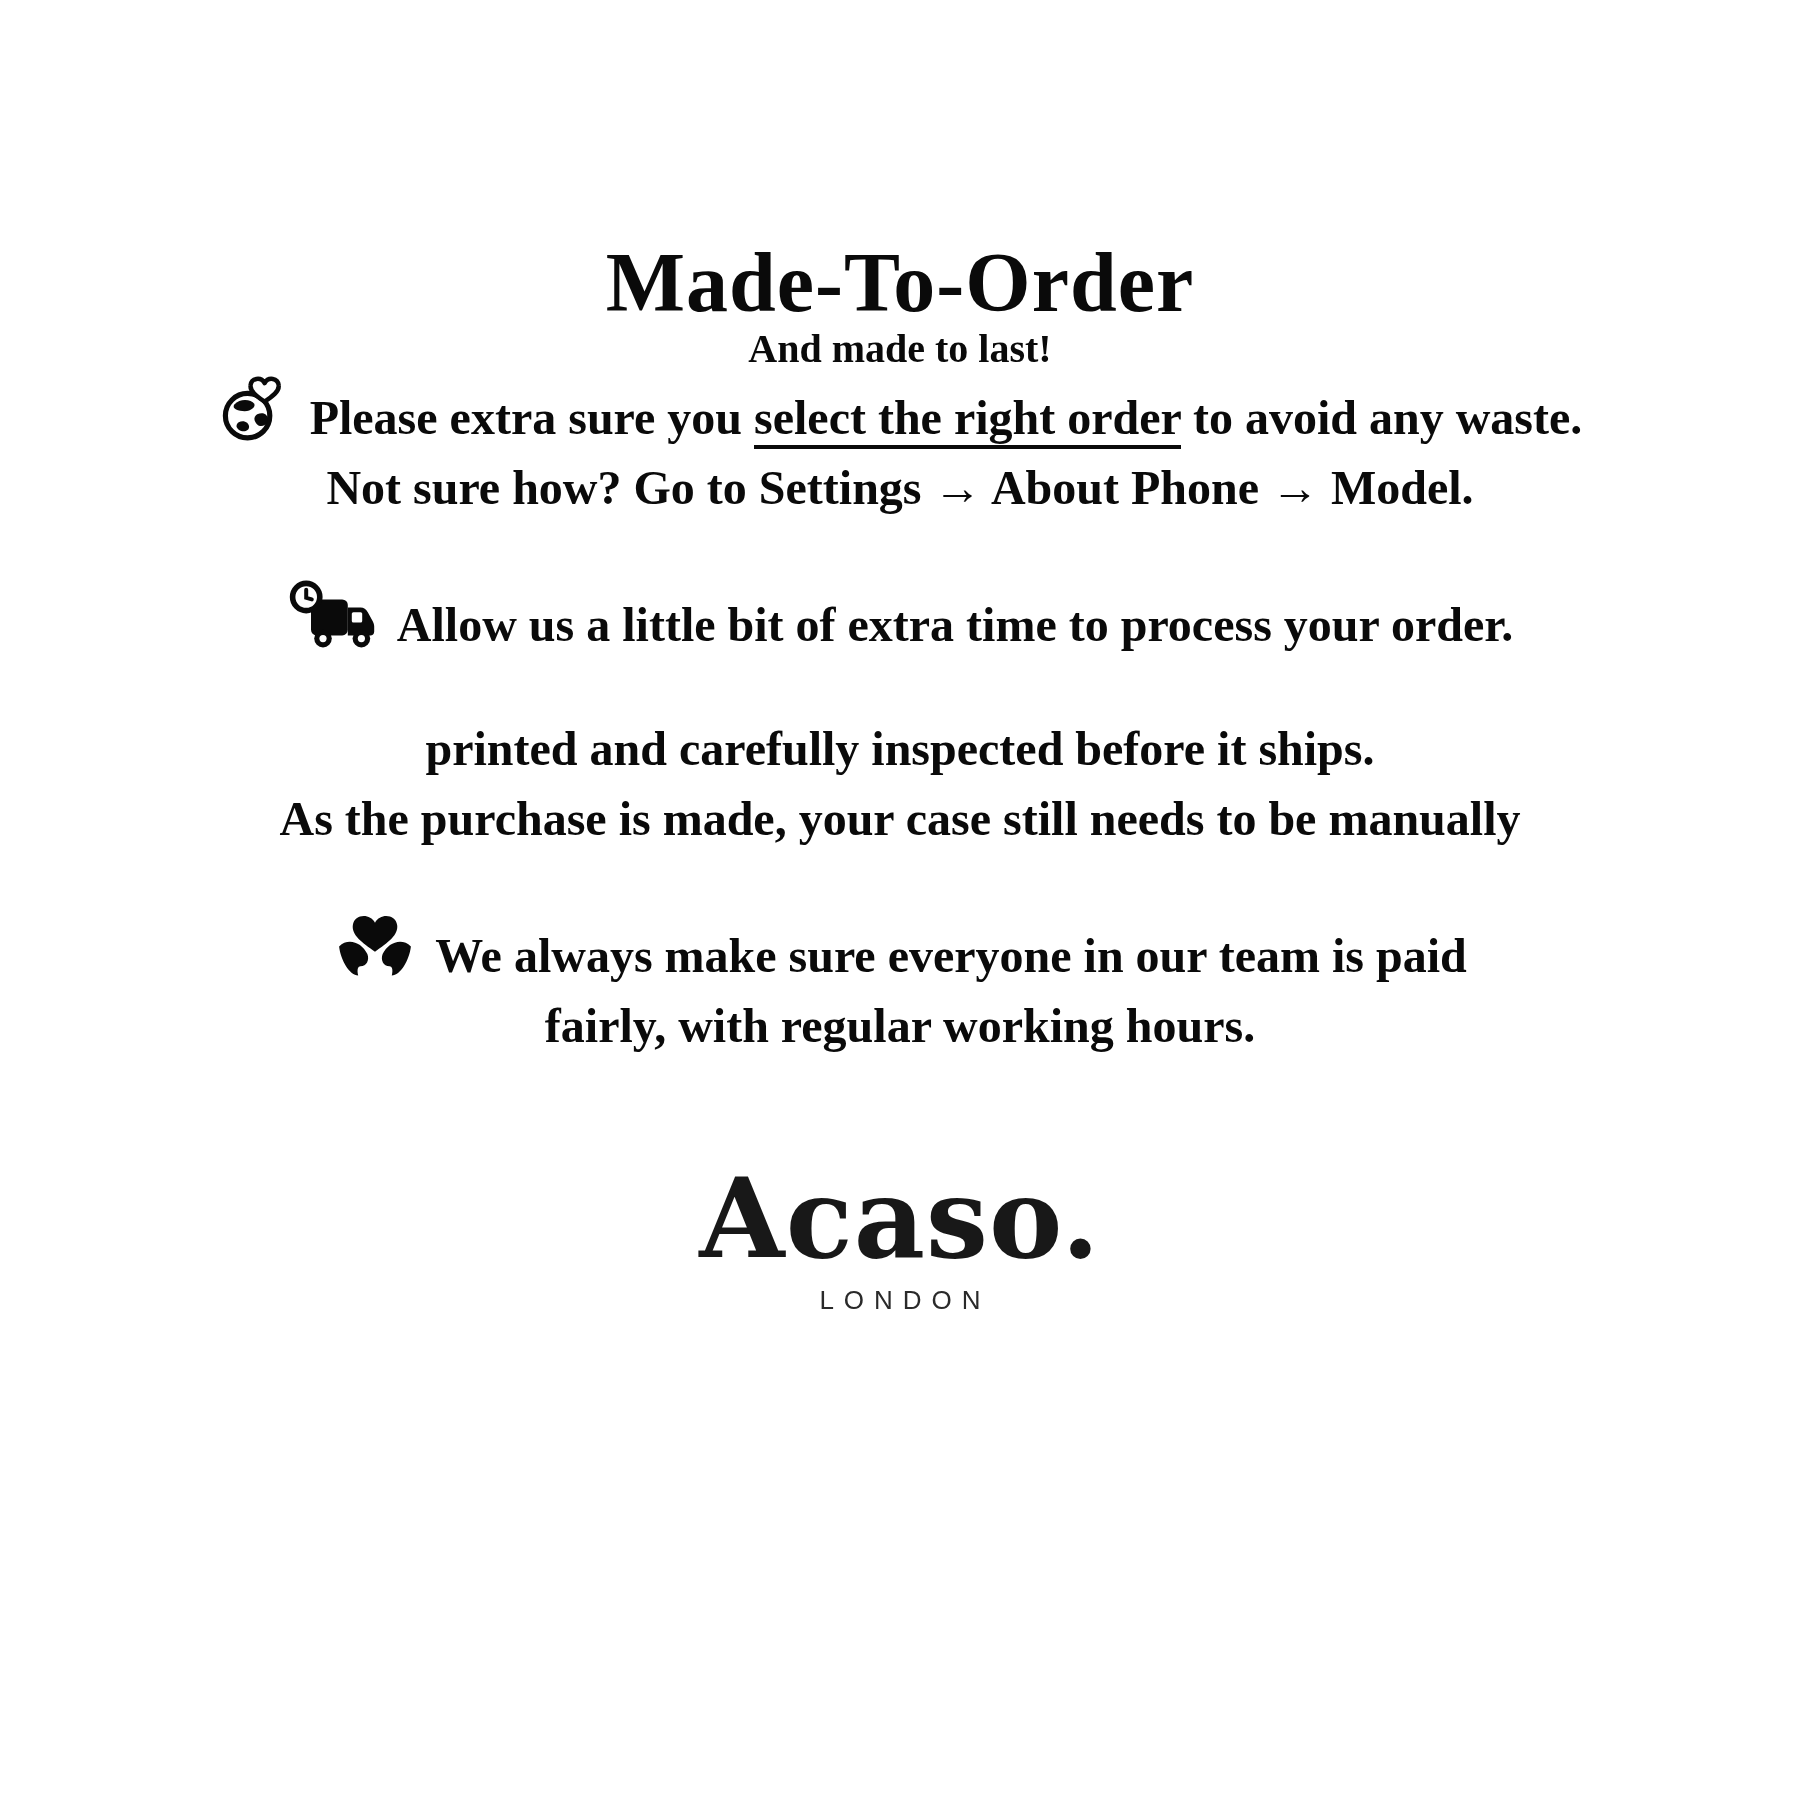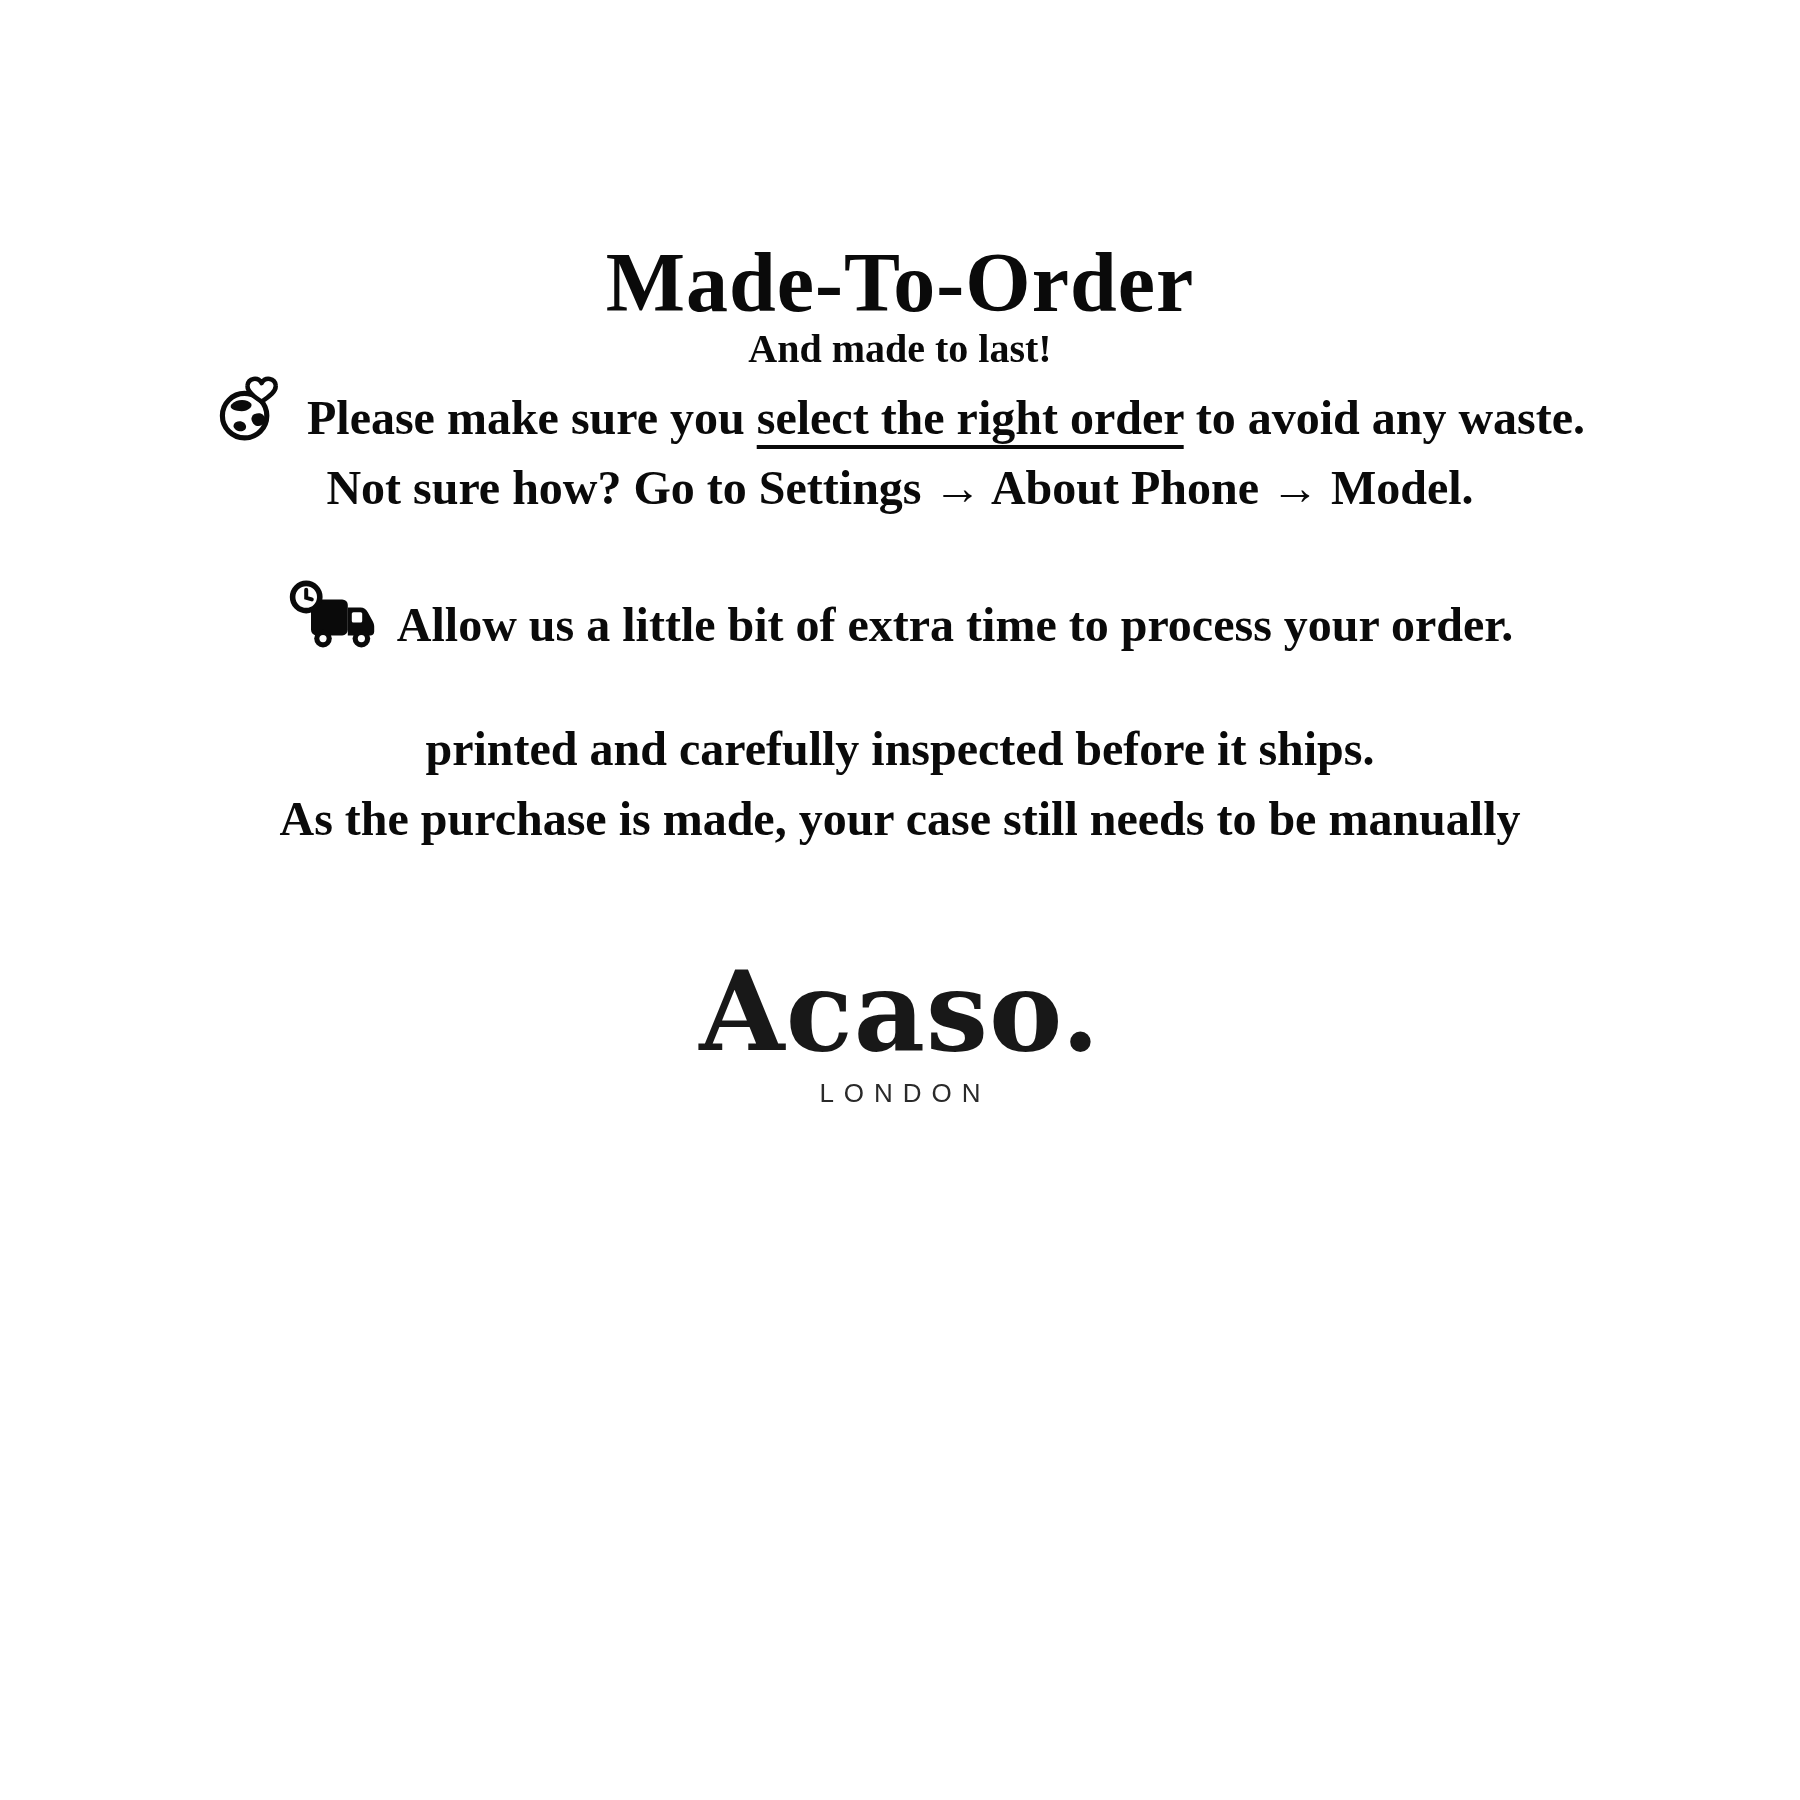--- a/index.html
+++ b/index.html
@@ -81,21 +81,21 @@
     <section class="para">
       <div class="line">
         <span class="icon">
           <svg width="74" height="74" viewBox="0 0 100 100" aria-hidden="true">
             <circle cx="40" cy="59" r="30" fill="#ffffff" stroke="#0a0a0a" stroke-width="7"></circle>
             <path fill="#0a0a0a" d="M22 44 C30 35 45 37 49 43 C51 47 45 53 36 53 C28 53 18 50 22 44 Z"></path>
             <path fill="#0a0a0a" d="M53 57 C63 53 69 59 67 67 C65 73 57 75 53 71 C49 67 47 61 53 57 Z"></path>
             <path fill="#0a0a0a" d="M28 68 C34 64 42 68 42 74 C42 80 34 82 28 78 C24 75 24 71 28 68 Z"></path>
             <path fill="#ffffff" stroke="#0a0a0a" stroke-width="6" stroke-linejoin="round" d="M63 15 C68 6 81 8 82 18 C83 26 74 33 63 40 C52 33 43 26 44 18 C45 8 58 6 63 15 Z"></path>
           </svg>
-        </span><span>Please make sure you </span><span class="u">select the right order</span><span> to avoid any waste.</span>
+        </span><span>Please extra sure you </span><span class="u">select the right order</span><span> to avoid any waste.</span>
       </div>
       <div class="line">
         <span>Not sure how? Go to Settings → About Phone → Model.</span>
       </div>
     </section>
 
     <section class="para">
       <div class="line">
         <span class="icon">
           <svg width="92" height="76" viewBox="0 0 115 95" aria-hidden="true">
@@ -115,20 +115,34 @@
 
     <section class="para para-4">
       <div class="line">
         <span>printed and carefully inspected before it ships.</span>
       </div>
       <div class="line">
         <span>As the purchase is made, your case still needs to be manually</span>
       </div>
     </section>
 
+    <section class="para">
+      <div class="line">
+        <span class="icon">
+          <svg width="84" height="76" viewBox="0 0 110 95" aria-hidden="true">
+            <path fill="#0a0a0a" d="M55 17 C62 4 82 6 84 20 C86 33 72 43 55 55 C38 43 24 33 26 20 C28 6 48 4 55 17 Z"></path>
+            <path id="hh-left" fill="#0a0a0a" d="M8 48 C20 36 38 43 45 58 C48 66 44 74 36 74 C33 74 31 78 33 86 C22 86 10 66 8 48 Z"></path>
+            <use href="#hh-left" transform="translate(110,0) scale(-1,1)"></use>
+          </svg>
+        </span><span>We always make sure everyone in our team is paid</span>
+      </div>
+      <div class="line">
+        <span>fairly, with regular working hours.</span>
+      </div>
+    </section>
 
   </div>
 
   <div class="logo">
     <div class="logo-name">Acaso.</div>
     <div class="logo-city">LONDON</div>
   </div>
 
 </div>
 

